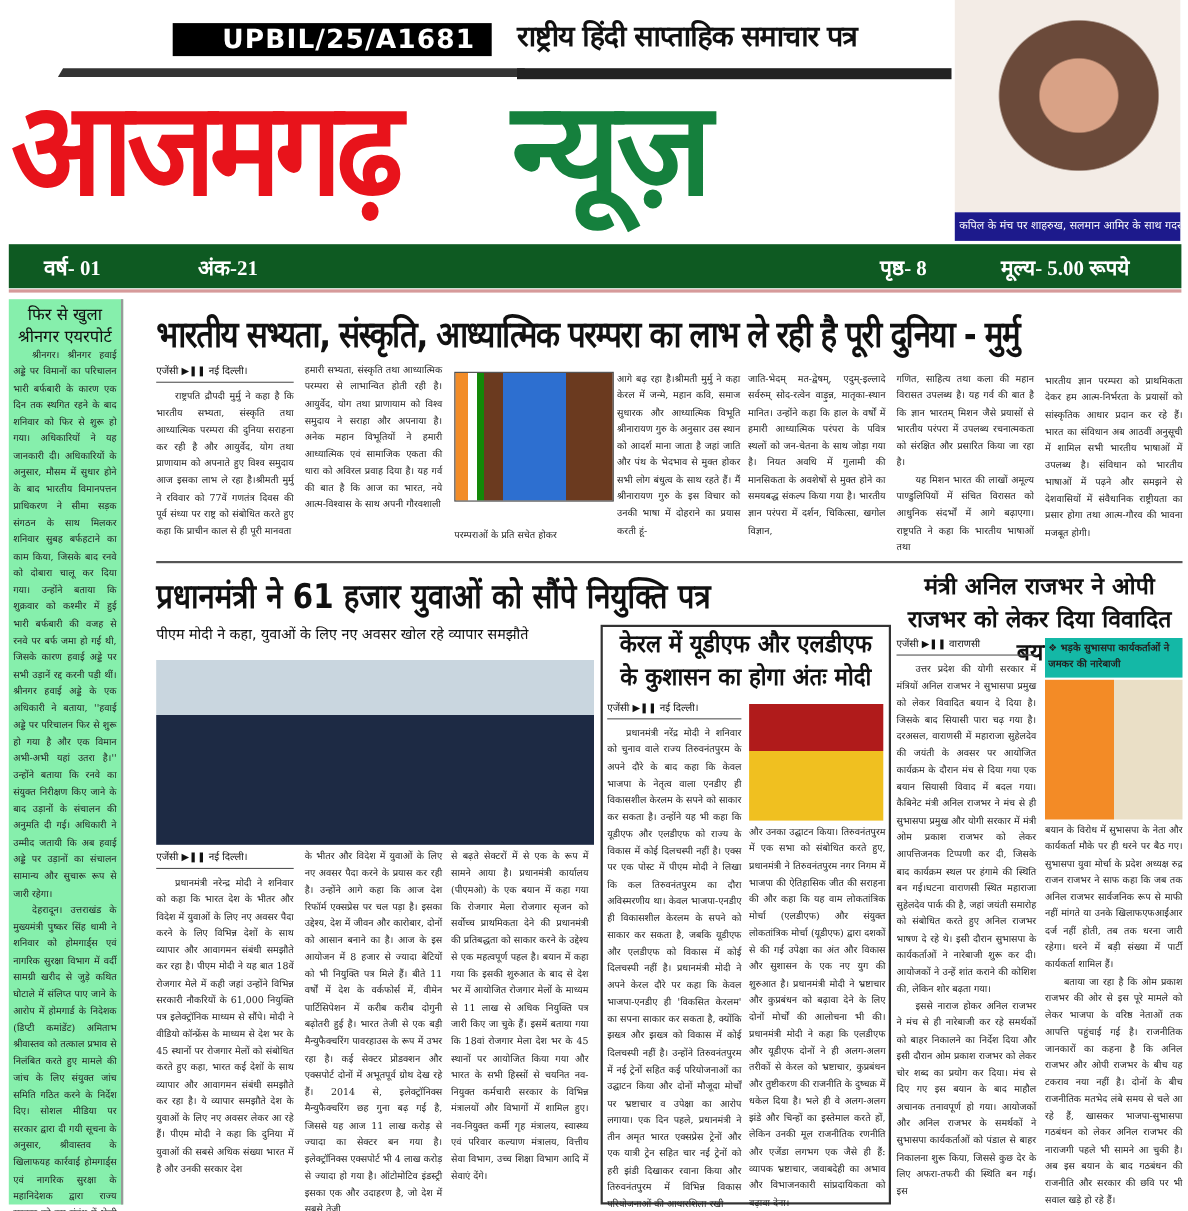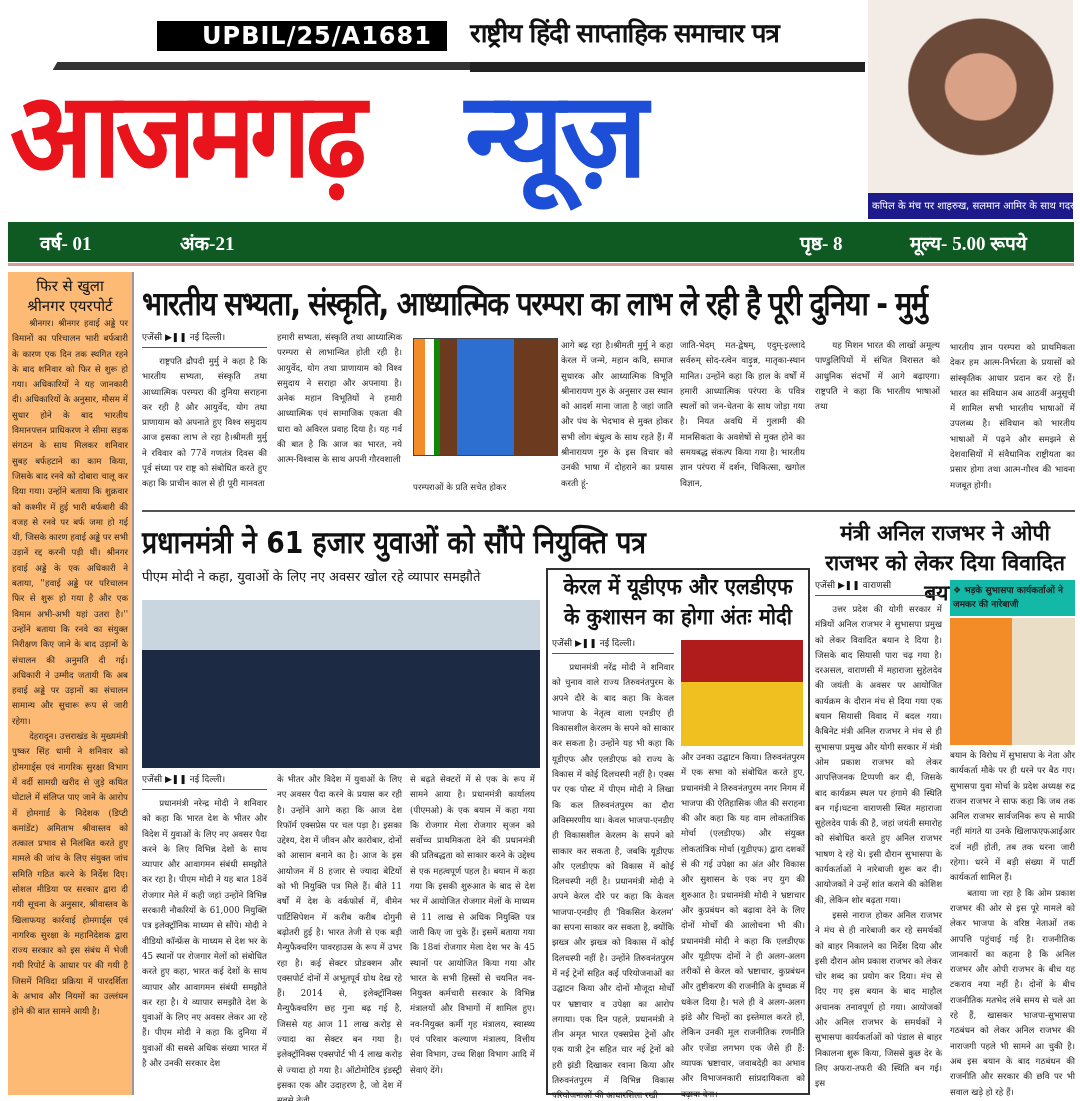--- a/index.html
+++ b/index.html
@@ -4,29 +4,29 @@
 <style>
   * { box-sizing: border-box; margin: 0; padding: 0; }
   body { width: 1080px; height: 1101px; background: #ffffff; font-family: "DejaVu Sans", sans-serif; color: #111; overflow: hidden; position: relative; }
   .abs { position: absolute; }
   
   #reg-box { left: 157px; top: 21px; width: 290px; height: 30px; background: #000; color: #fff; font: bold 24px "DejaVu Sans", sans-serif; text-align: center; line-height: 30px; letter-spacing: 1px; padding-left: 30px; }
   #tagline { left: 470px; top: 14px; font: bold 26px "DejaVu Sans", sans-serif; color: #111; white-space: nowrap; letter-spacing: -1px; }
   #bar-top { left: 55px; top: 62px; width: 420px; height: 8px; background: #333; transform: skewX(-30deg); }
   #bar-top2 { left: 470px; top: 62px; width: 395px; height: 10px; background: #222; }
   #logo-red { left: 10px; top: 60px; font: bold 118px "DejaVu Sans", sans-serif; color: #e8131b; letter-spacing: -6px; line-height: 150px; white-space: nowrap; transform: scaleX(0.92); transform-origin: left; }
-  #logo-black { left: 465px; top: 60px; font: bold 118px "DejaVu Sans", sans-serif; color: #1d4ed8; letter-spacing: -4px; line-height: 150px; white-space: nowrap; }
+  #logo-black { left: 465px; top: 60px; font: bold 118px "DejaVu Sans", sans-serif; color: #15803d; letter-spacing: -4px; line-height: 150px; white-space: nowrap; }
   #celeb-photo { left: 868px; top: 0px; width: 205px; height: 193px; background: radial-gradient(ellipse at 55% 45%, #d9a286 0 22%, #6b4a3a 23% 45%, #f3ece6 46% 100%); }
   #celeb-caption { left: 868px; top: 193px; width: 205px; height: 26px; background: #1d1a8c; color: #fff; font: 10px "DejaVu Sans", sans-serif; line-height: 26px; padding-left: 4px; white-space: nowrap; overflow: hidden; }
   
   #info-bar { left: 8px; top: 222px; width: 1066px; height: 40px; background: #0e5a22; color: #fff; font: bold 19px "DejaVu Sans", sans-serif; }
   #info-bar span { position: absolute; top: 8px; white-space: nowrap; font-family: Liberation Serif, serif; }
   #info-rule { left: 8px; top: 263px; width: 1066px; height: 3px; background: #d69a9a; }
   
-  #sidebar { left: 8px; top: 272px; width: 126px; height: 823px; background: #fdba74; border-right: 2px solid #999; padding: 4px 4px; }
+  #sidebar { left: 8px; top: 272px; width: 104px; height: 823px; background: #86efac; border-right: 2px solid #999; padding: 4px 4px; }
   .side-title { font: 15px "DejaVu Sans", sans-serif; text-align: center; line-height: 20px; }
   .side-head { font: bold 12px "DejaVu Sans", sans-serif; text-align: center; line-height: 17px; margin-top: 4px; }
   .body-text { font: 8.6px "DejaVu Serif", serif; line-height: 15.3px; text-align: justify; color: #222; }
   .body-text b { font-weight: normal; }
   .indent { text-indent: 2em; }
   
   #main-headline { left: 142px; top: 280px; font: bold 33px "DejaVu Sans", sans-serif; white-space: nowrap; letter-spacing: -1.5px; transform: scaleX(0.86); transform-origin: left; }
   .dateline { font: 9px "DejaVu Sans", sans-serif; border-bottom: 1px solid #555; padding-bottom: 4px; margin-bottom: 6px; white-space: nowrap; }
   .col { position: absolute; }
   .rule { background: #555; height: 2px; }
@@ -80,20 +80,21 @@
 <div class="col" style="left:413px; top:480px; width:130px;">
   <p class="body-text">परम्पराओं के प्रति सचेत होकर</p>
 </div>
 <div class="col" style="left:561px; top:338px; width:112px;">
   <p class="body-text">आगे बढ़ रहा है।श्रीमती मुर्मु ने कहा केरल में जन्मे, महान कवि, समाज सुधारक और आध्यात्मिक विभूति श्रीनारायण गुरु के अनुसार उस स्थान को आदर्श माना जाता है जहां जाति और पंथ के भेदभाव से मुक्त होकर सभी लोग बंधुत्व के साथ रहते हैं। मैं श्रीनारायण गुरु के इस विचार को उनकी भाषा में दोहराने का प्रयास करती हूं-</p>
 </div>
 <div class="col" style="left:680px; top:338px; width:125px;">
   <p class="body-text">जाति-भेदम् मत-द्वेषम्, एदुम्-इल्लादे सर्वरुम् सोद-रत्वेन वाड़ुन्न, मातृका-स्थान मानित। उन्होंने कहा कि हाल के वर्षों में हमारी आध्यात्मिक परंपरा के पवित्र स्थलों को जन-चेतना के साथ जोड़ा गया है। नियत अवधि में गुलामी की मानसिकता के अवशेषों से मुक्त होने का समयबद्ध संकल्प किया गया है। भारतीय ज्ञान परंपरा में दर्शन, चिकित्सा, खगोल विज्ञान,</p>
 </div>
 <div class="col" style="left:815px; top:338px; width:125px;">
+  <p class="body-text">गणित, साहित्य तथा कला की महान विरासत उपलब्ध है। यह गर्व की बात है कि ज्ञान भारतम् मिशन जैसे प्रयासों से भारतीय परंपरा में उपलब्ध रचनात्मकता को संरक्षित और प्रसारित किया जा रहा है।</p>
   <p class="body-text indent">यह मिशन भारत की लाखों अमूल्य पाण्डुलिपियों में संचित विरासत को आधुनिक संदर्भों में आगे बढ़ाएगा।राष्ट्रपति ने कहा कि भारतीय भाषाओं तथा</p>
 </div>
 <div class="col" style="left:950px; top:340px; width:125px;">
   <p class="body-text">भारतीय ज्ञान परम्परा को प्राथमिकता देकर हम आत्म-निर्भरता के प्रयासों को सांस्कृतिक आधार प्रदान कर रहे हैं। भारत का संविधान अब आठवीं अनुसूची में शामिल सभी भारतीय भाषाओं में उपलब्ध है। संविधान को भारतीय भाषाओं में पढ़ने और समझने से देशवासियों में संवैधानिक राष्ट्रीयता का प्रसार होगा तथा आत्म-गौरव की भावना मजबूत होगी।</p>
 </div>
 <div class="abs rule" style="left:142px; top:510px; width:933px;"></div>
 
 <div class="abs" id="second-headline">प्रधानमंत्री ने 61 हजार युवाओं को सौंपे नियुक्ति पत्र</div>
 <div class="abs" id="subhead-pm">पीएम मोदी ने कहा, युवाओं के लिए नए अवसर खोल रहे व्यापार समझौते</div>
 <div class="abs" id="pm-photo"></div>

